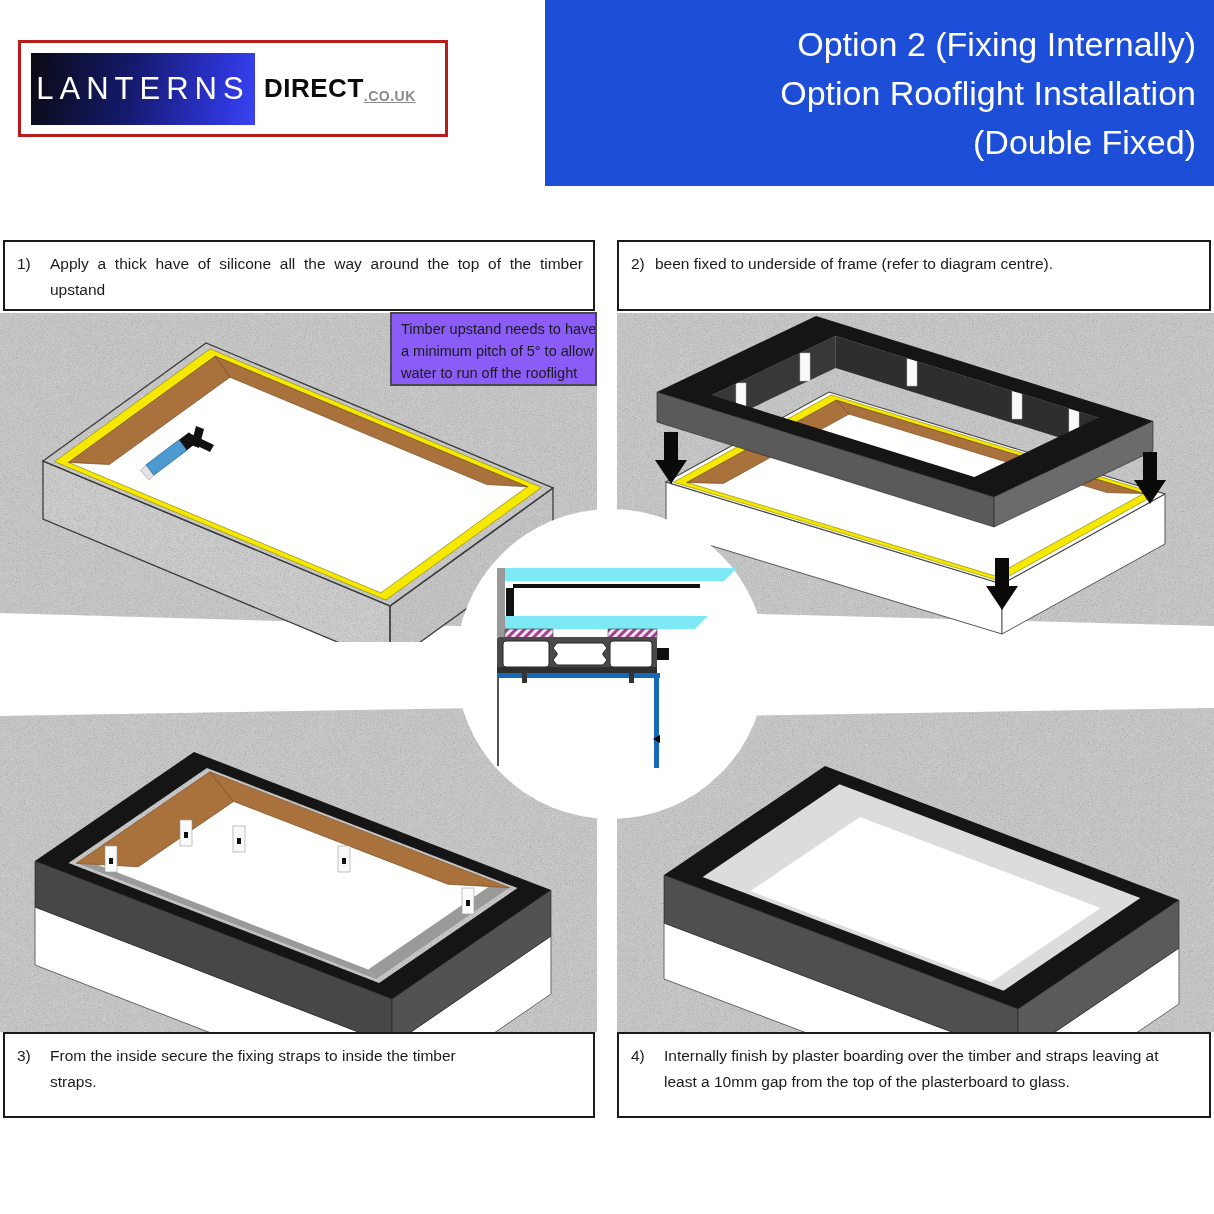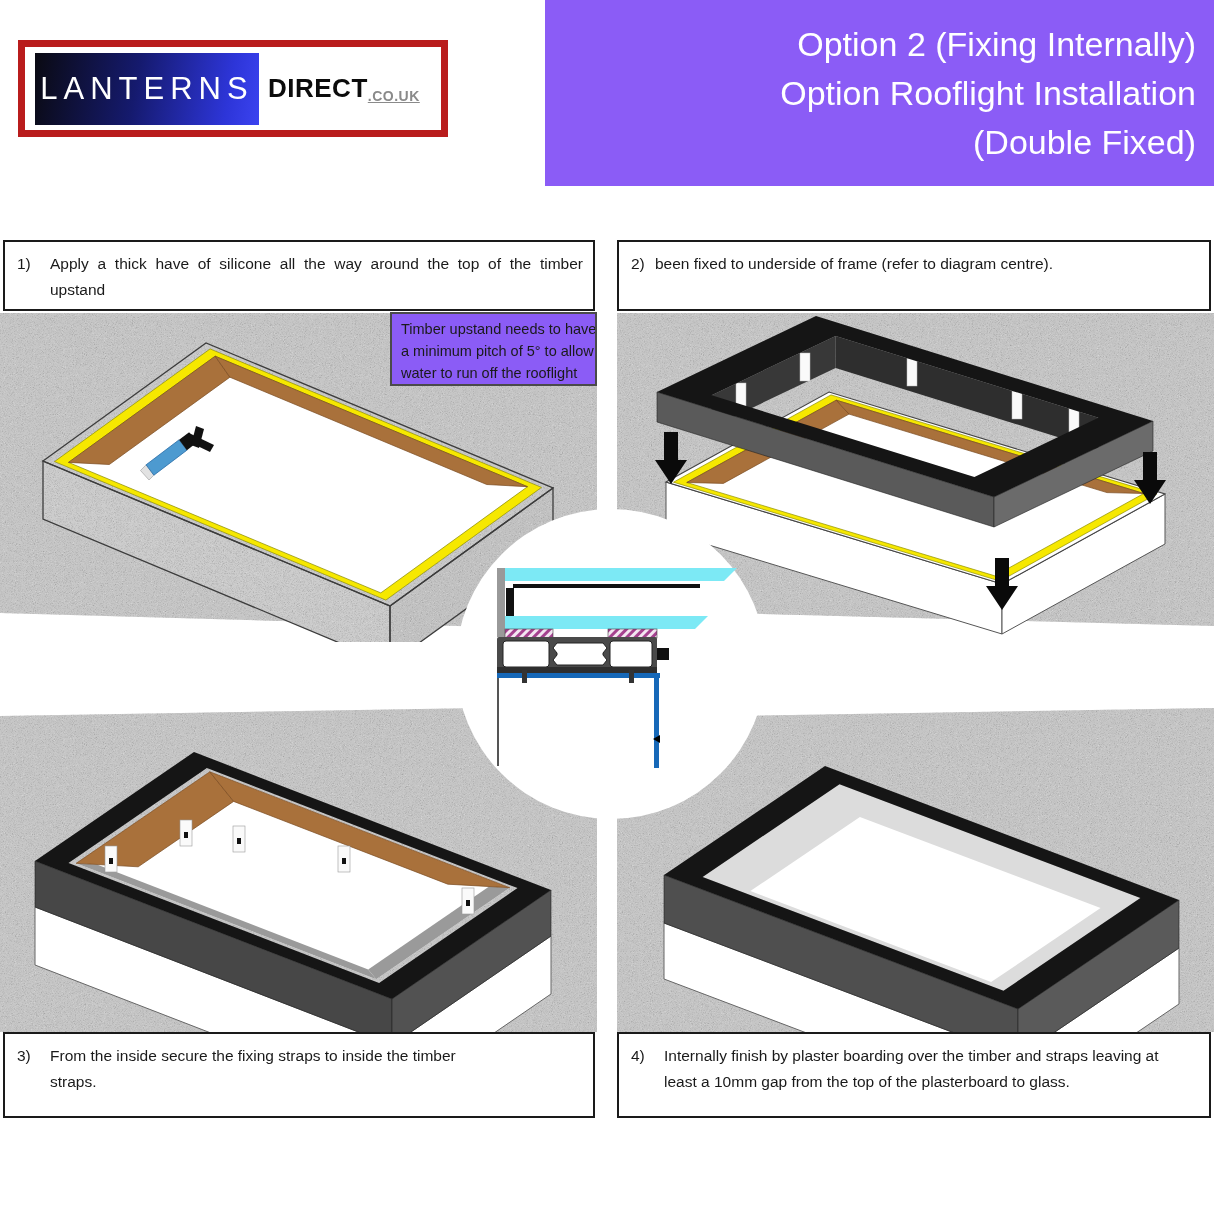--- a/index.html
+++ b/index.html
@@ -1,30 +1,30 @@
 <!DOCTYPE html>
 <html><head>
 <meta charset="utf-8">
 <style>
   html,body{margin:0;padding:0;background:#fff;}
   body{width:1214px;height:1214px;position:relative;overflow:hidden;
        font-family:"Liberation Sans",sans-serif;color:#1a1a1a;}
   .abs{position:absolute;}
 
   
-  .logo-box{left:18px;top:40px;width:430px;height:97px;border:7px solid #b91c1c;
+  .logo-box{left:18px;top:40px;width:430px;height:97px;border:3px solid #b91c1c;
             background:#fff;display:flex;align-items:center;padding:12px 10px;box-sizing:border-box;}
   .logo-grad{width:224px;height:72px;display:flex;align-items:center;justify-content:center;
              background:linear-gradient(100deg,#0a0a12 0%,#151a6e 45%,#2d35d8 85%,#3b43f0 100%);flex:none;}
   .logo-lanterns{color:#fff;font-size:31px;letter-spacing:6px;font-weight:400;}
   .logo-direct{color:#0c0c0c;font-size:26px;font-weight:800;margin-left:9px;letter-spacing:.5px;}
   .logo-tld{color:#8a8a8a;font-size:14px;font-weight:700;align-self:center;margin-top:14px;letter-spacing:.5px;text-decoration:underline;}
 
   
-  .hdr{left:545px;top:0;width:669px;height:186px;background:#8b5cf6;box-sizing:border-box;
+  .hdr{left:545px;top:0;width:669px;height:186px;background:#1d4ed8;box-sizing:border-box;
        padding:20px 18px 0 0;text-align:right;}
   .hdr div{color:#fff;font-size:34px;line-height:49px;font-weight:500;}
 
   
   .step{border:2px solid #1a1a1a;background:#fff;box-sizing:border-box;
         display:flex;padding:9px 10px 0 12px;font-size:15.5px;line-height:26px;}
   .step .num{width:33px;flex:none;}
   .step .txt{flex:1;min-width:0;}
   .step .txt div{white-space:nowrap;overflow:hidden;}
   .step .txt div.stretch{text-align:justify;text-align-last:justify;}

